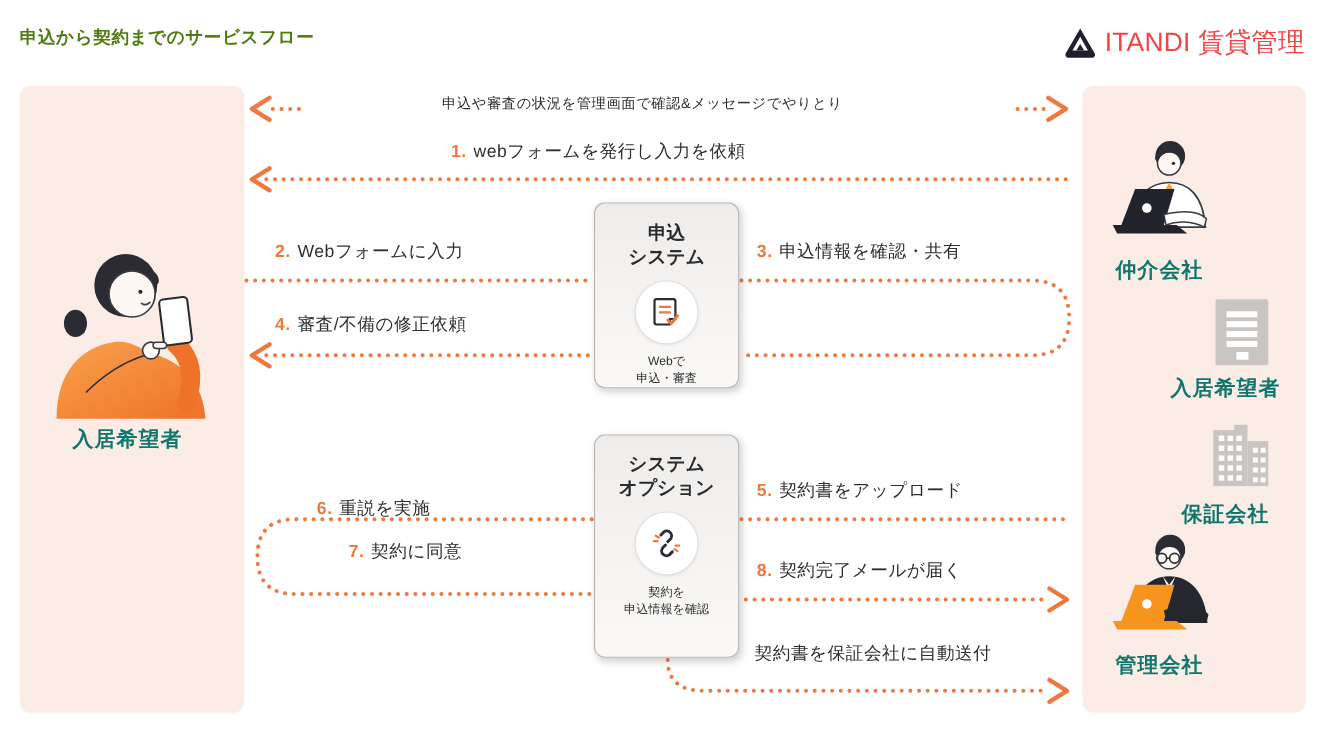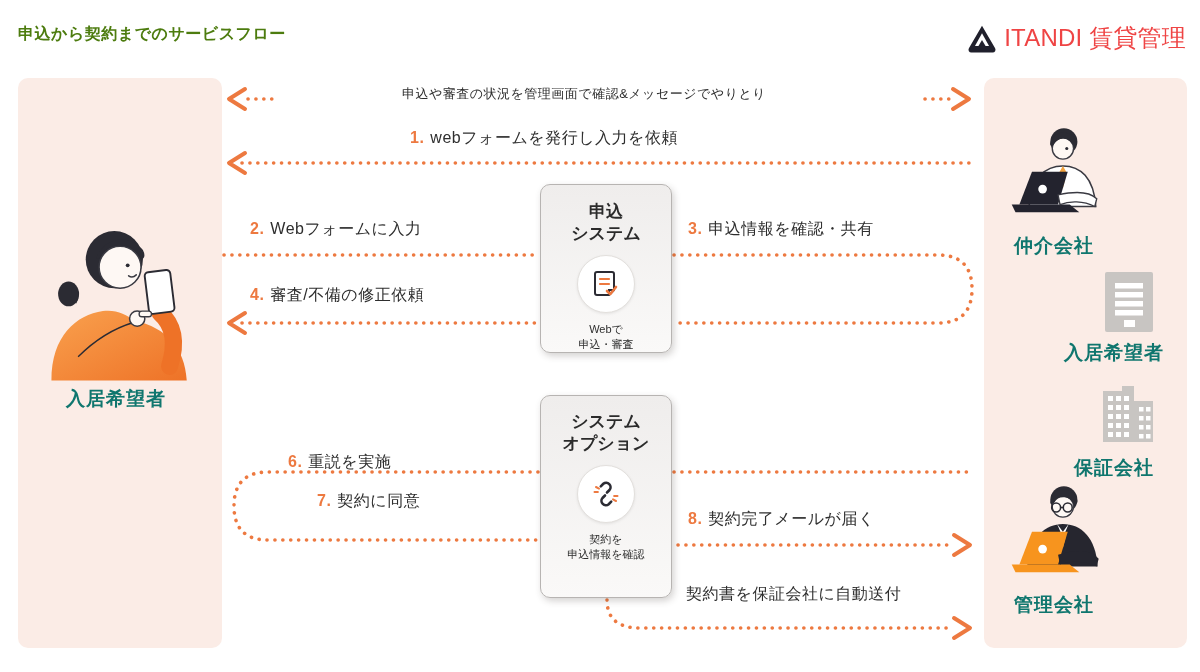--- a/index.html
+++ b/index.html
@@ -236,20 +236,23 @@
   </div>
   <div class="step" style="left:250px;top:219px;">
     <span class="num">2.</span><span>Webフォームに入力</span>
   </div>
   <div class="step" style="left:688px;top:219px;">
     <span class="num">3.</span><span>申込情報を確認・共有</span>
   </div>
   <div class="step" style="left:250px;top:285px;">
     <span class="num">4.</span><span>審査/不備の修正依頼</span>
   </div>
+  <div class="step" style="left:688px;top:436px;">
+    <span class="num">5.</span><span>契約書をアップロード</span>
+  </div>
   <div class="step" style="left:288px;top:452px;text-align:center;">
     <span class="num">6.</span><span>重説を実施</span>
   </div>
   <div class="step" style="left:317px;top:491px;">
     <span class="num">7.</span><span>契約に同意</span>
   </div>
   <div class="step" style="left:688px;top:509px;">
     <span class="num">8.</span><span>契約完了メールが届く</span>
   </div>
   <div class="step" style="left:686px;top:584px;">契約書を保証会社に自動送付</div>

